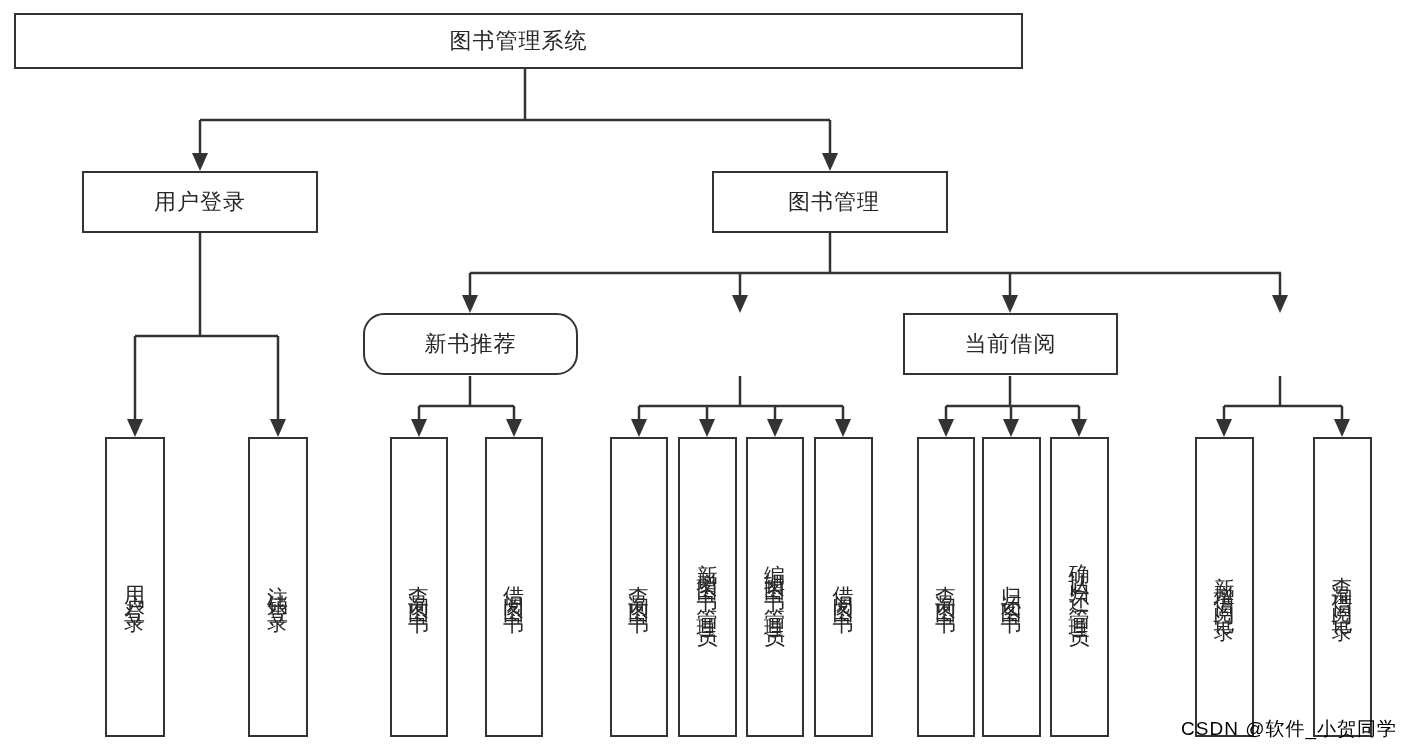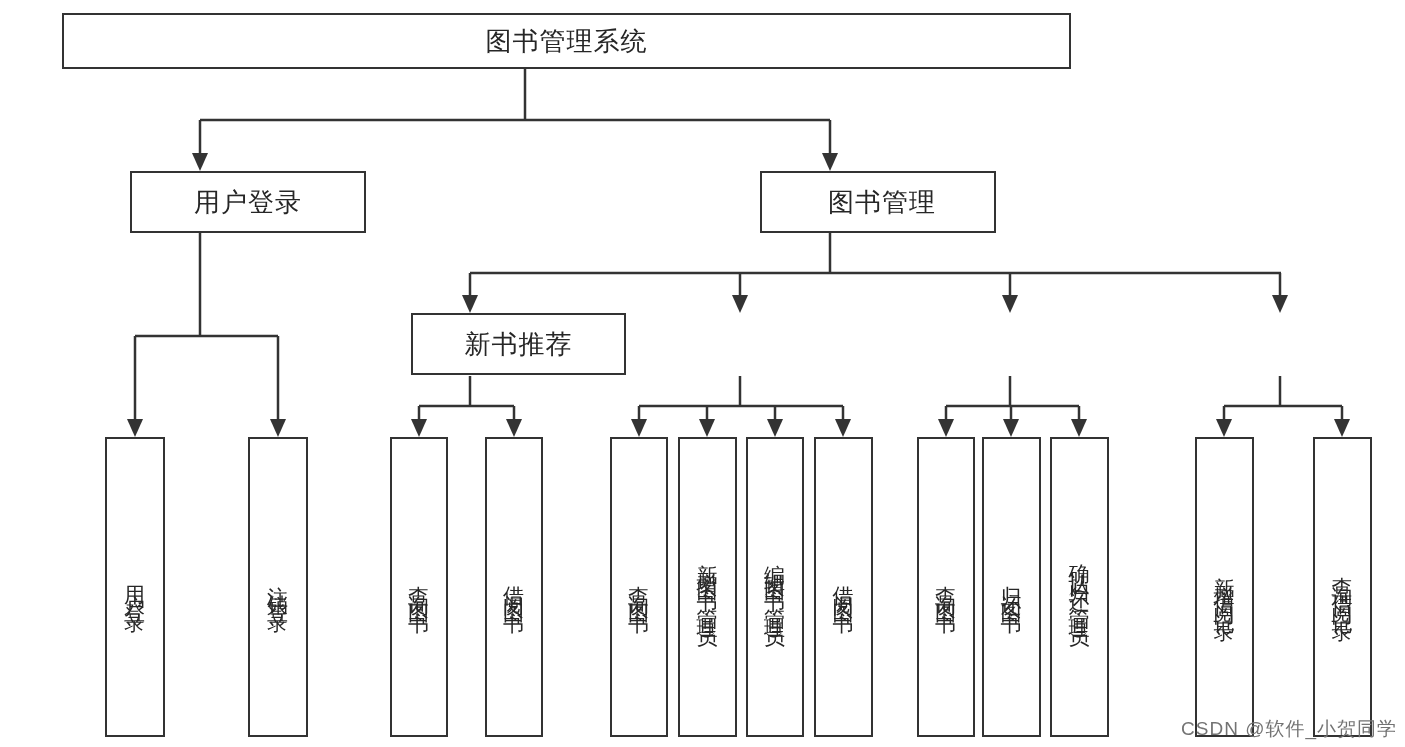--- a/index.html
+++ b/index.html
@@ -14,45 +14,44 @@
     position:absolute;
     box-sizing:border-box;
     border:2.5px solid #333333;
     background:#ffffff;
     display:flex;
     align-items:center;
     justify-content:center;
     color:#262626;
   }
   .hnode{
-    font-size:26px;
+    font-size:22px;
     letter-spacing:1px;
     white-space:nowrap;
-    margin-left:48px;
   }
   .vnode span{
     writing-mode:vertical-rl;
     text-orientation:mixed;
     font-size:21px;
     letter-spacing:9px;
     line-height:1;
     color:#262626;
   }
   .connectors{
     position:absolute;
     left:0;top:0;
     width:1405px;height:747px;
     pointer-events:none;
   }
   .watermark{
     position:absolute;
     right:8px;
     top:716px;
     font-size:19px;
-    color:#737373;
+    color:#000000;
     letter-spacing:1px;
     white-space:nowrap;
   }
 </style>
 </head>
 <body>
 
 <div id="canvas">
 
   <svg class="connectors" viewBox="0 0 1405 747" xmlns="http://www.w3.org/2000/svg">
@@ -126,21 +125,22 @@
       <polygon points="1216,419 1232,419 1224,437"></polygon>
       <polygon points="1334,419 1350,419 1342,437"></polygon>
     </g>
   </svg>
 
   <div class="node hnode" style="left:14px;top:13px;width:1009px;height:56px;">图书管理系统</div>
 
   <div class="node hnode" style="left:82px;top:171px;width:236px;height:62px;">用户登录</div>
   <div class="node hnode" style="left:712px;top:171px;width:236px;height:62px;padding-left:8px;">图书管理</div>
 
-  <div class="node hnode" style="left:363px;top:313px;width:215px;height:62px;">新书推荐</div>
+  <div class="node hnode" style="left:363px;top:313px;width:215px;height:62px;border-radius:21px;">新书推荐</div>
+  <div class="node hnode" style="left:903px;top:313px;width:215px;height:62px;">当前借阅</div>
 
   <div class="node vnode" style="left:105px;top:437px;width:60px;height:300px;">
     <span>用户登录</span>
   </div>
   <div class="node vnode" style="left:248px;top:437px;width:60px;height:300px;">
     <span>注销登录</span>
   </div>
 
   <div class="node vnode" style="left:390px;top:437px;width:58px;height:300px;">
     <span>查询图书</span>

